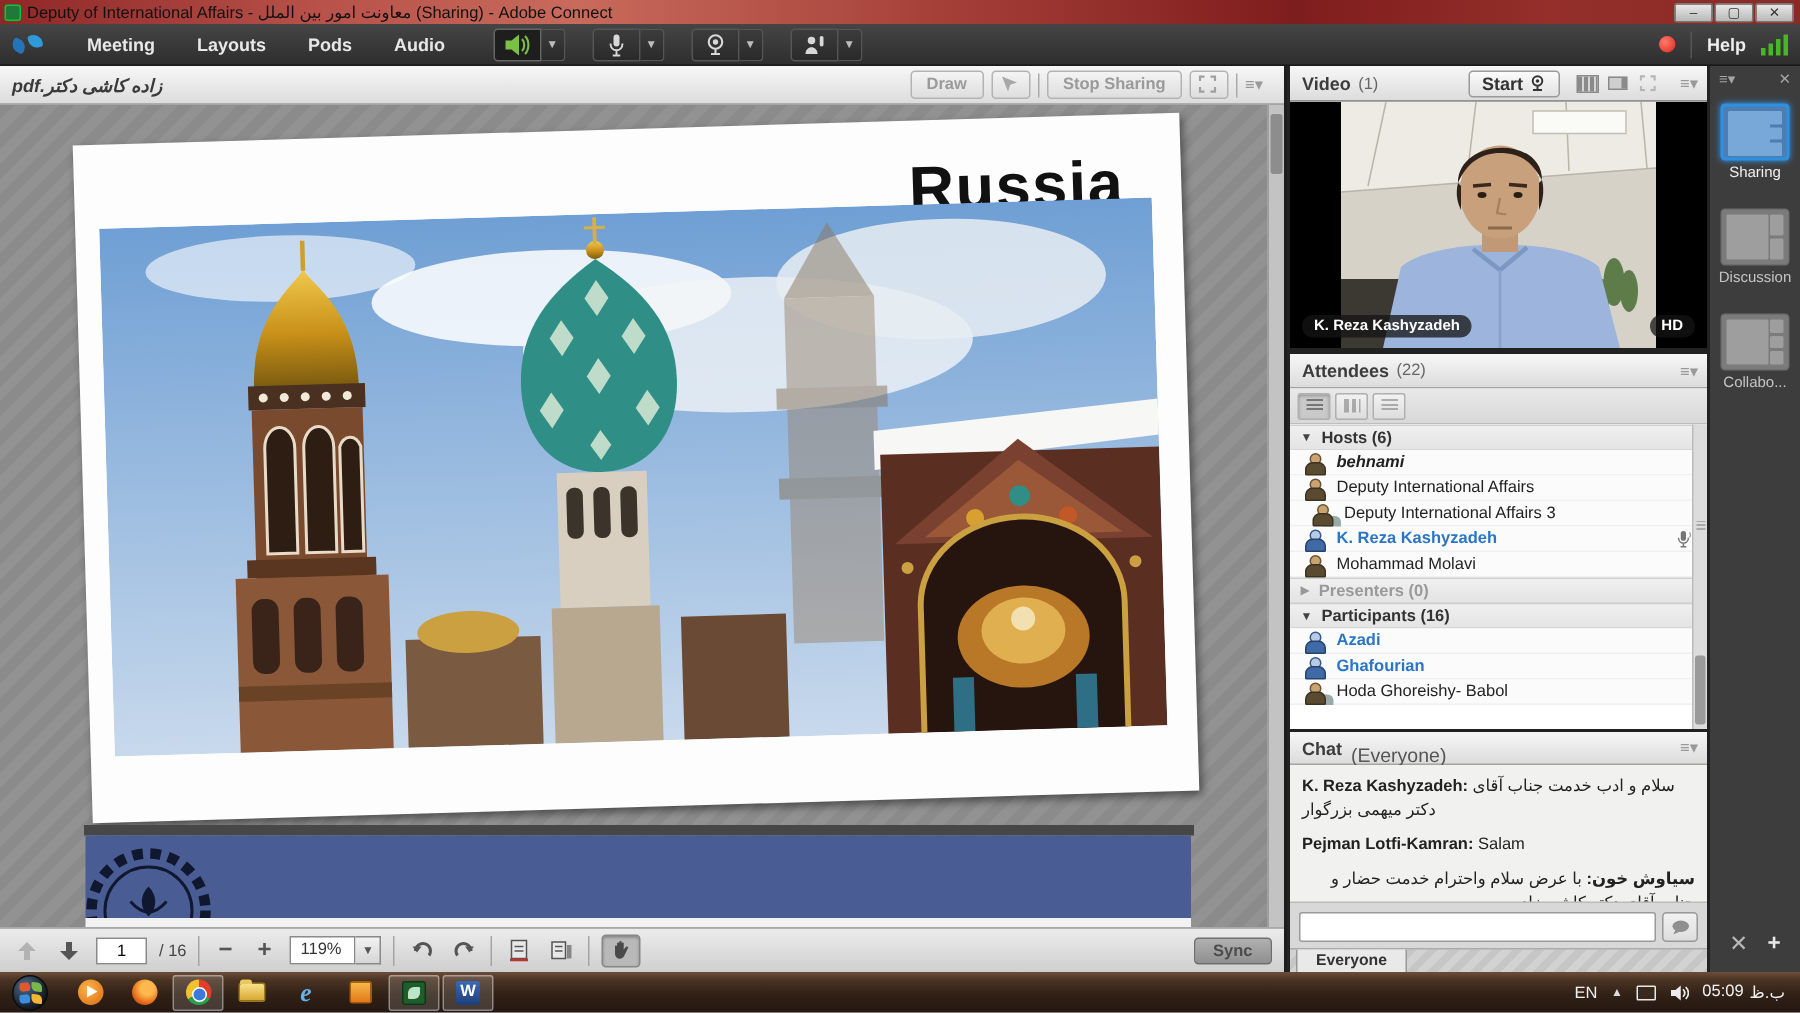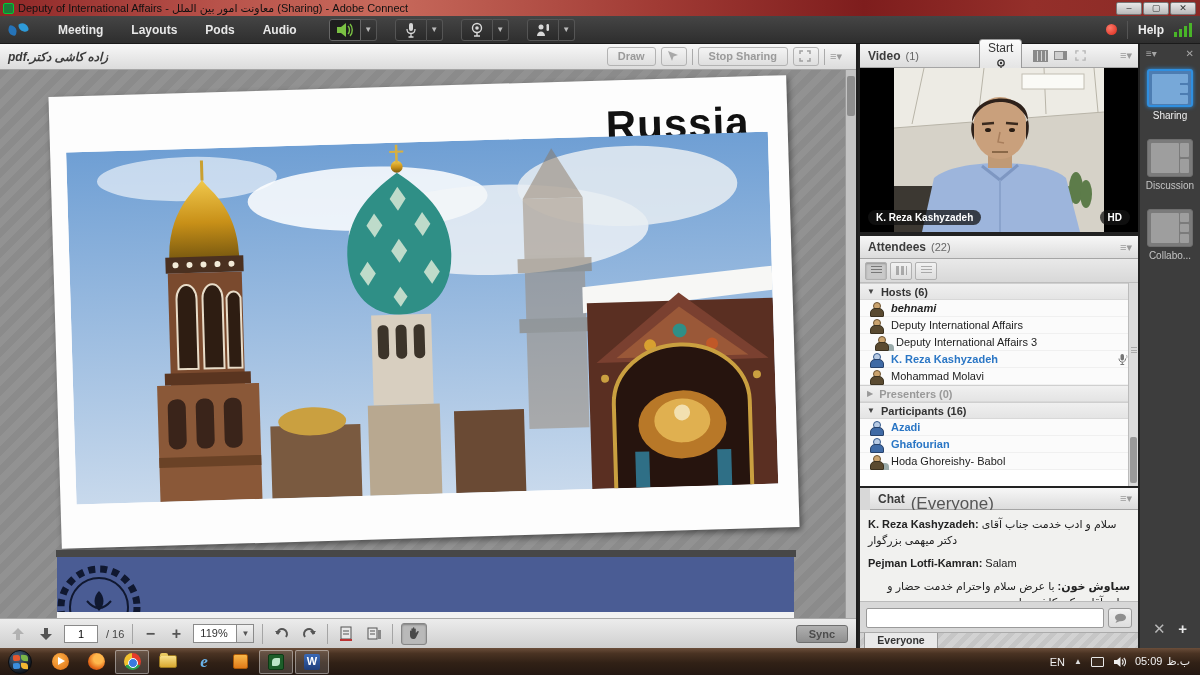--- a/index.html
+++ b/index.html
@@ -81,21 +81,21 @@
   .tsep { width:1px; height:20px; background:#a5a5a5; }
   #hand-tool { width:26px; height:22px; background:#b9b9b9; border:1px solid #868686; border-radius:3px;
     box-shadow:inset 0 1px 2px rgba(0,0,0,.3); display:flex; align-items:center; justify-content:center; }
   #sync-btn { margin-left:auto; background:linear-gradient(#b0b0b0,#8f8f8f); border:1px solid #6f6f6f; border-radius:3px;
     color:#4c4c4c; font-size:11px; font-weight:bold; padding:2px 12px; }
 
   
   #video-pod { position:absolute; left:860px; top:44px; width:278px; height:188px; }
   #video-header { height:24px; }
   #start-btn { display:flex; align-items:center; gap:4px; background:linear-gradient(#fbfbfb,#e2e2e2);
-    border:1px solid #9a9a9a; border-radius:3px; font-size:12px; font-weight:normal; color:#333; padding:1px 8px; margin-left:60px;flex-direction:column; }
+    border:1px solid #9a9a9a; border-radius:3px; font-size:12px; font-weight:bold; color:#333; padding:1px 8px; margin-left:60px; }
   .vico { width:20px; height:16px; display:flex; align-items:center; justify-content:center; }
   .grid-ico { width:13px; height:10px;
     background:conic-gradient(#888 0 0); background:repeating-linear-gradient(90deg,#8a8a8a 0 3px,#d5d5d5 3px 4px); outline:1px solid #8a8a8a; }
   .film-ico { width:13px; height:9px; background:#cfcfcf; border:1px solid #8a8a8a; box-shadow:inset -3px 0 0 #8a8a8a; }
   #video-body { position:absolute; left:0; top:24px; width:278px; height:164px; background:#000; }
   #video-frame { position:absolute; left:34px; top:0; width:210px; height:164px; }
   .vpill { position:absolute; bottom:7px; background:rgba(20,20,20,.75); color:#fff; font-size:10px; font-weight:bold;
     padding:2px 8px; border-radius:9px; }
   #vname { left:8px; }
   #vhd { right:8px;margin-left:12px; }
@@ -125,23 +125,23 @@
   .person::after { content:""; position:absolute; left:1px; top:6px; width:12px; height:7px; border-radius:5px 5px 1px 1px; background:#5a4a30; border:1px solid #3c3220; }
   .person.blue::before { background:#b8cbe4; border-color:#35598c; }
   .person.blue::after { background:#3f6aa5; border-color:#27426b; }
   .person.dev::after { box-shadow:6px 1px 0 -1px #9aa; }
   .mic-right { margin-left:auto; margin-right:10px; opacity:.8; }
   #att-scroll { position:absolute; right:0; top:47px; width:10px; height:203px; background:#dcdcdc; border-left:1px solid #bbb; }
   #att-scroll .thumb { position:absolute; left:1px; bottom:3px; width:7px; height:46px; background:#9a9a9a; border-radius:2px; }
   #att-scroll .grip { position:absolute; left:2px; top:64px; width:6px; height:7px;
     background:repeating-linear-gradient(#aaa 0 1px,transparent 1px 2.5px); }
 
-  #chat-pod { position:absolute; left:860px; top:488px; width:278px; height:160px; background:#d8d8d8;padding-left:10px; }
+  #chat-pod { position:absolute; left:860px; top:488px; width:278px; height:160px; background:#d8d8d8; }
   #chat-header { height:22px; }
-  #chat-scope { margin-left:6px; font-size:17px; color:#555;margin-top:10px; }
+  #chat-scope { margin-left:6px; font-size:13px; color:#555;margin-top:10px; }
   #chat-body { position:absolute; left:0; top:22px; width:278px; height:92px; background:#f1f1ef; border-bottom:1px solid #bbb;
     padding:7px 8px; font-size:11px; color:#222; overflow:hidden; }
   .chat-msg { margin-bottom:7px; line-height:1.45; }
   .chat-msg b { }
   #chat-input-row { position:absolute; left:0; top:116px; width:278px; height:28px; display:flex; align-items:center; padding:0 6px; gap:4px; }
   #chat-input { flex:1; height:20px; border:1px solid #9a9a9a; border-radius:2px; background:#fff; font-size:11px; padding:0 4px; }
   #chat-send { width:24px; height:20px; background:linear-gradient(#f2f2f2,#ddd); border:1px solid #9a9a9a; border-radius:3px;
     display:flex; align-items:center; justify-content:center; }
   #chat-tabs { position:absolute; left:0; top:144px; width:278px; height:32px;
     background:repeating-linear-gradient(135deg,#d2d2d2 0 5px,#c6c6c6 5px 10px); border-top:1px solid #aaa; }

